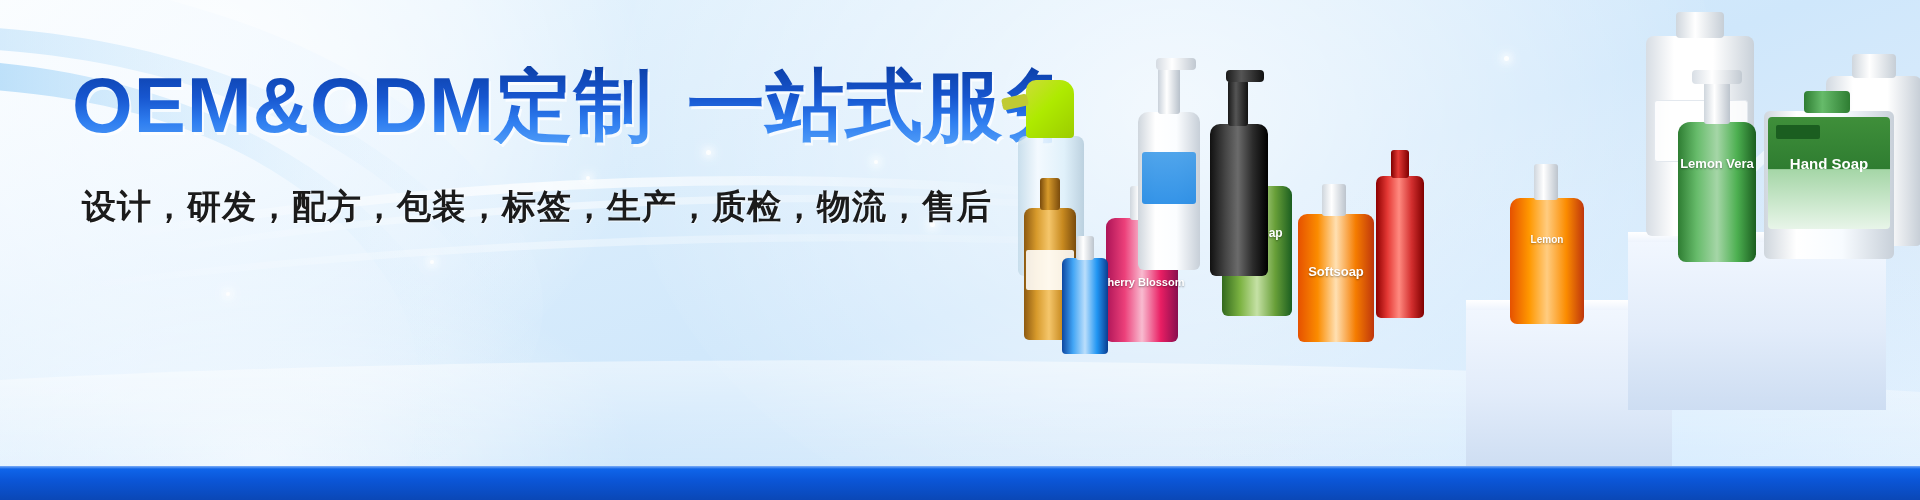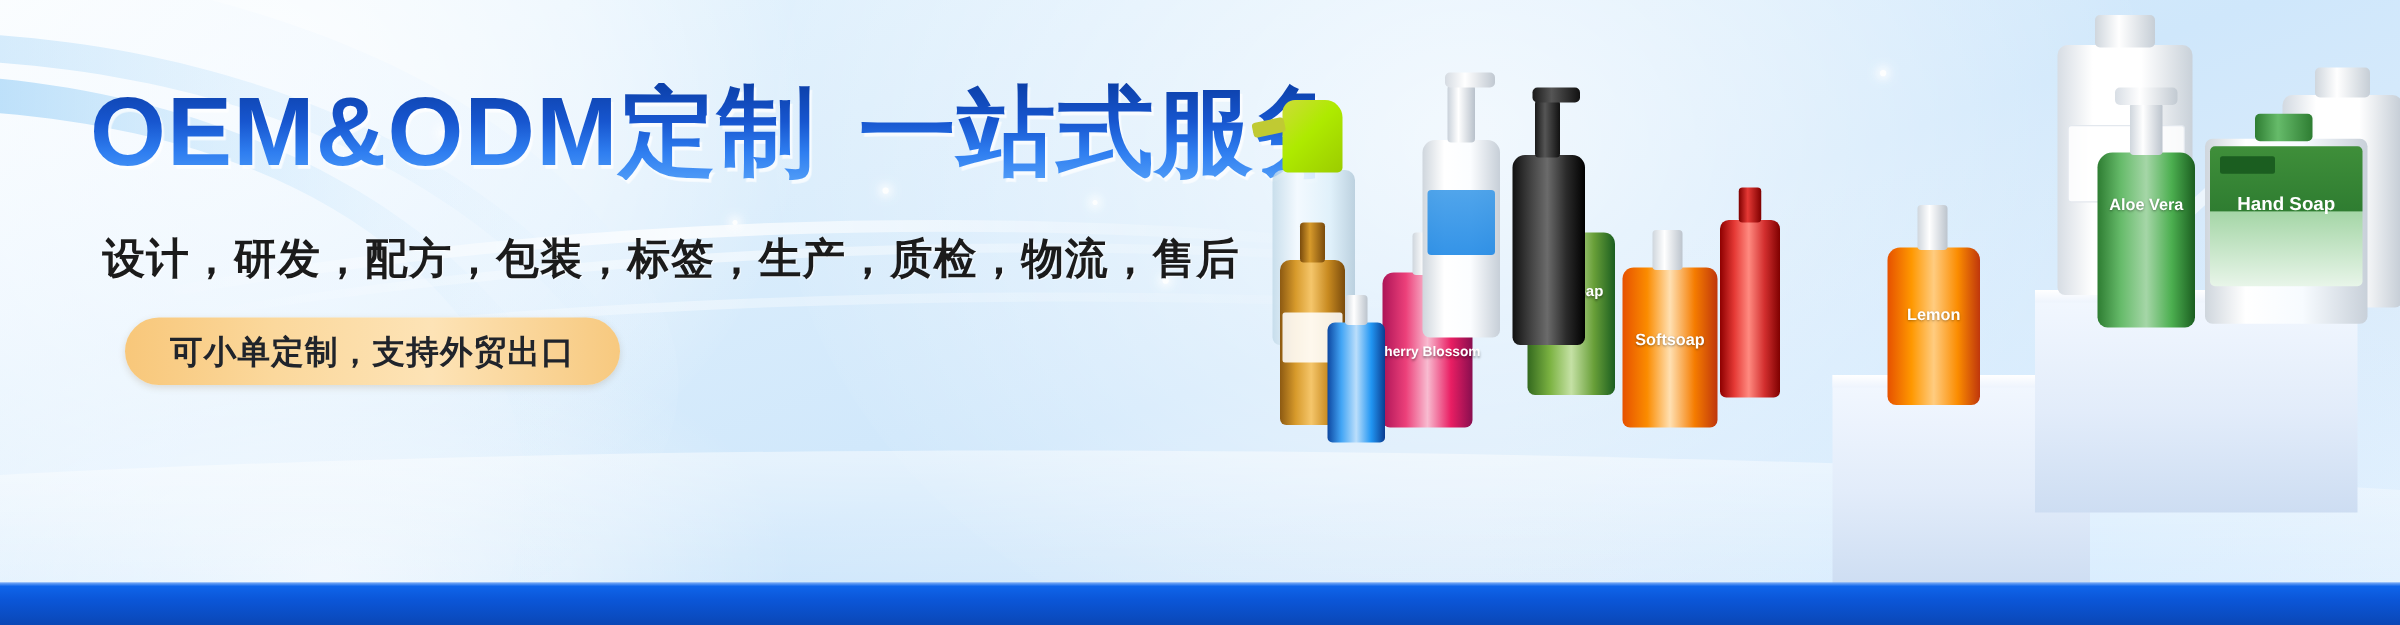--- a/index.html
+++ b/index.html
@@ -149,21 +149,20 @@
   <div class="spark" style="left:430px;top:260px;width:4px;height:4px;"></div>
   <div class="spark" style="left:226px;top:292px;width:4px;height:4px;"></div>
   <div class="spark" style="left:1504px;top:56px;width:5px;height:5px;"></div>
   <div class="spark" style="left:1742px;top:216px;width:4px;height:4px;"></div>
 
   <div class="copy">
     <h1 class="headline"><span>OEM&amp;ODM定制</span><span class="gap"></span><span>一站式服务</span></h1>
 
     <p class="subtitle">设计，研发，配方，包装，标签，生产，质检，物流，售后</p>
 
-    <div class="badge">可小单定制，支持外贸出口</div>
   </div>
 
   <div class="products">
 
     <div class="pedestal" style="left:286px;top:300px;width:206px;height:170px;">
         <div class="top"></div>
       </div>
     <div class="pedestal" style="left:448px;top:232px;width:258px;height:178px;">
         <div class="top"></div>
       </div>
@@ -198,29 +197,29 @@
     </div>
 
 
     <div class="bottle" style="left:498px;top:122px;width:78px;height:140px;
          background:linear-gradient(90deg,#2e7d32 0%,#66bb6a 24%,#a5d6a7 50%,#4caf50 76%,#1b5e20 100%);
          border-radius:12px 12px 8px 8px;">
       <div style="position:absolute;left:26px;top:-40px;width:26px;height:42px;
            background:linear-gradient(90deg,#cfd6dd,#ffffff 40%,#bcc4cd);border-radius:3px;"></div>
       <div style="position:absolute;left:14px;top:-52px;width:50px;height:14px;
            background:linear-gradient(90deg,#d8dee5,#ffffff 40%,#c2cad2);border-radius:4px;"></div>
-      <div class="label" style="top:34px;font-size:13px;text-shadow:0 1px 2px rgba(0,0,0,.4);">Aloe Vera</div>
+      <div class="label" style="top:34px;font-size:13px;text-shadow:0 1px 2px rgba(0,0,0,.4);">Lemon Vera</div>
     </div>
 
     <div class="bottle" style="left:330px;top:198px;width:74px;height:126px;
          background:linear-gradient(90deg,#e65100 0%,#ff9800 26%,#ffcc80 50%,#fb8c00 76%,#bf360c 100%);
          border-radius:10px 10px 7px 7px;">
       <div style="position:absolute;left:24px;top:-34px;width:24px;height:36px;
            background:linear-gradient(90deg,#cfd6dd,#ffffff 40%,#bcc4cd);border-radius:3px;"></div>
-      <div class="label" style="top:46px;font-size:13px;text-shadow:0 1px 2px rgba(0,0,0,.35);text-align:right;">Lemon</div>
+      <div class="label" style="top:36px;font-size:10px;text-shadow:0 1px 2px rgba(0,0,0,.35);text-align:right;">Lemon</div>
     </div>
 
     <div class="bottle" style="left:42px;top:186px;width:70px;height:130px;
          background:linear-gradient(90deg,#33691e 0%,#7cb342 26%,#c5e1a5 50%,#689f38 76%,#1b5e20 100%);
          border-radius:9px 9px 6px 6px;">
       <div style="position:absolute;left:22px;top:-36px;width:22px;height:38px;
            background:linear-gradient(90deg,#cfd6dd,#ffffff 40%,#bcc4cd);border-radius:3px;"></div>
       <div class="label" style="top:40px;font-size:12px;text-shadow:0 1px 2px rgba(0,0,0,.4);">Softsoap</div>
     </div>
 

